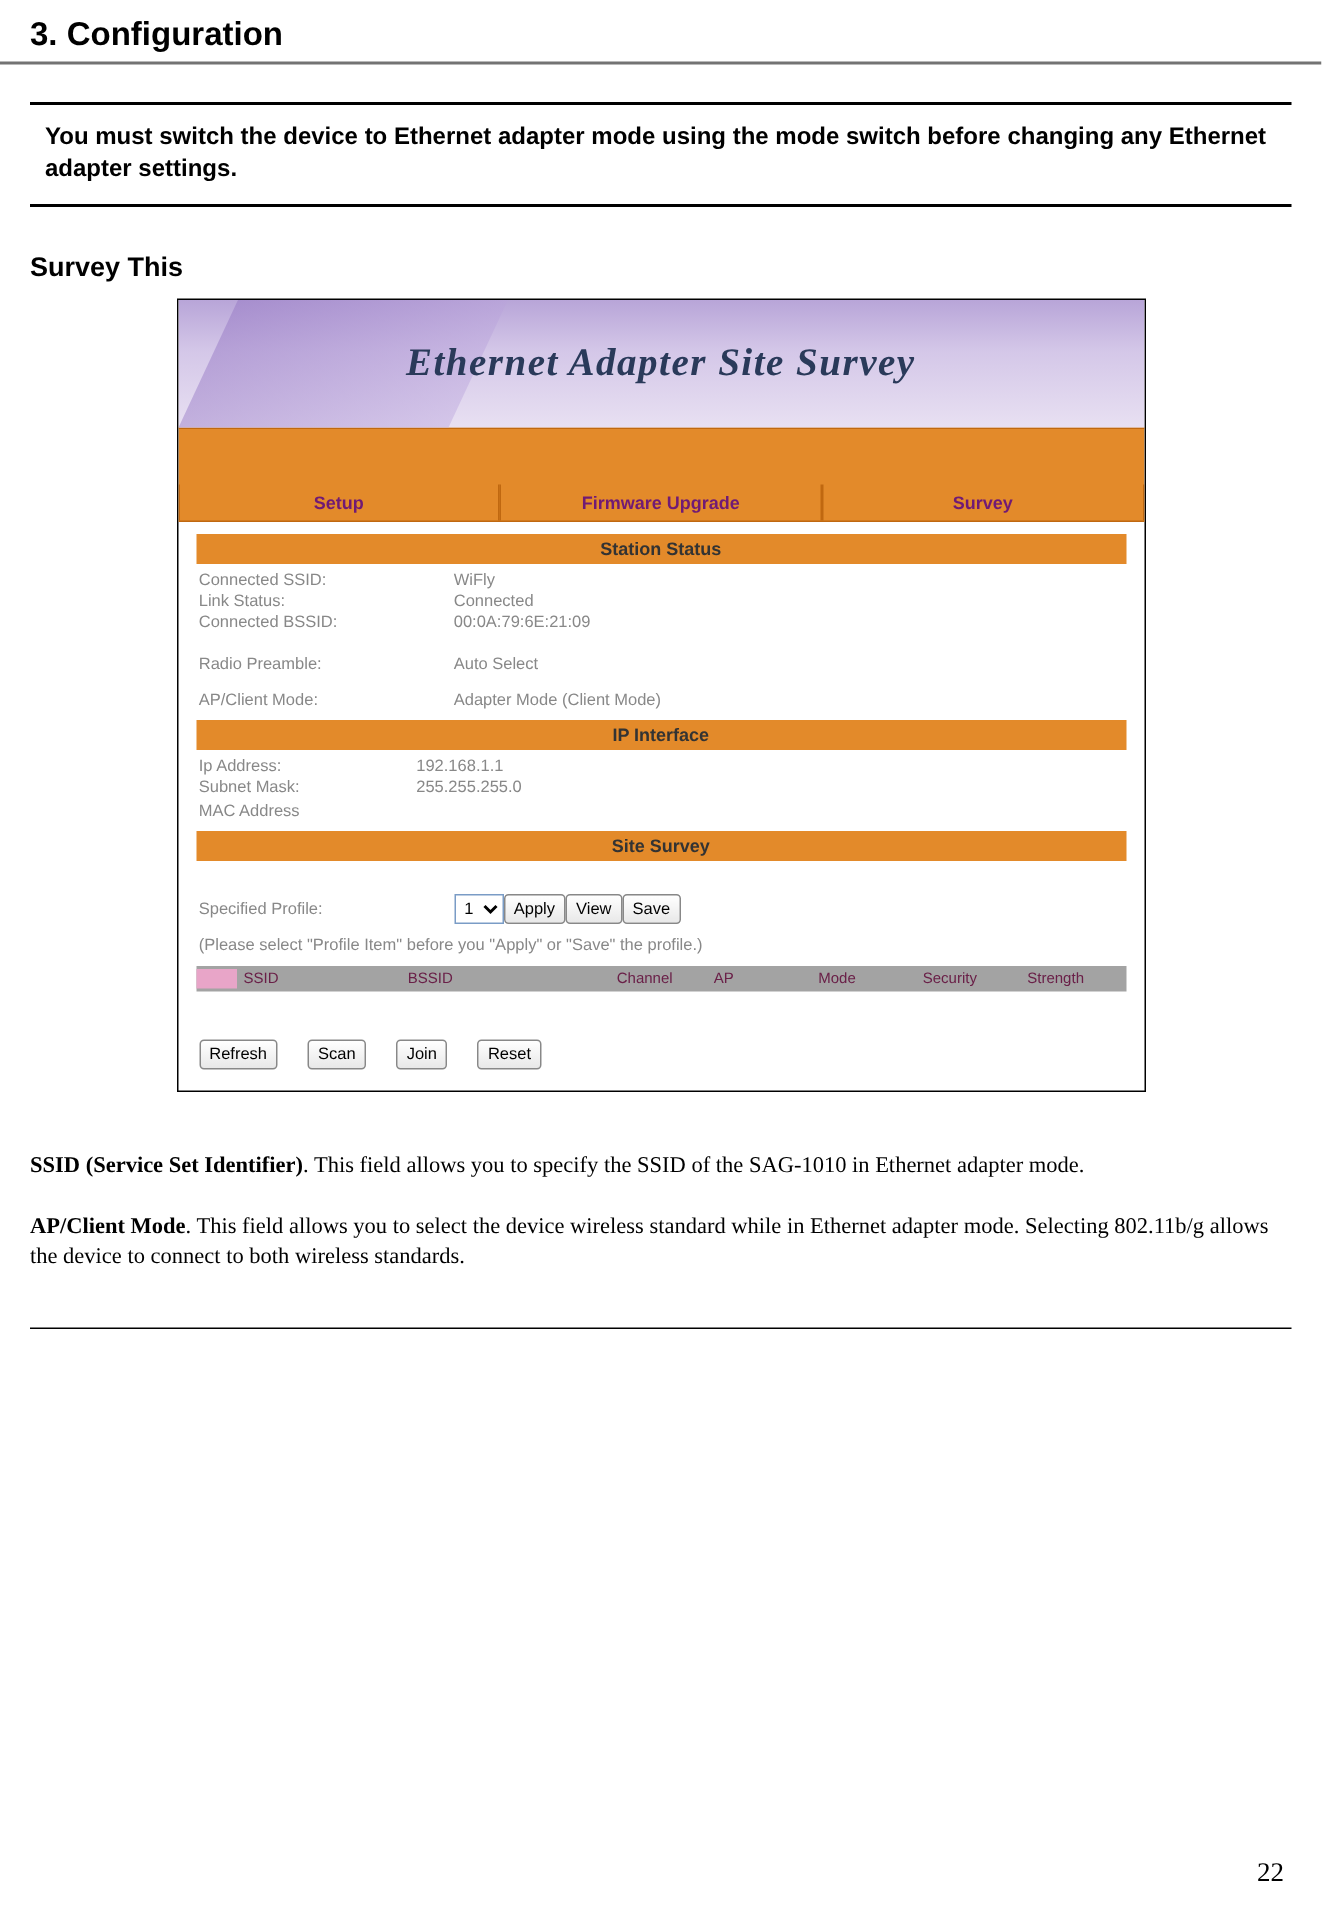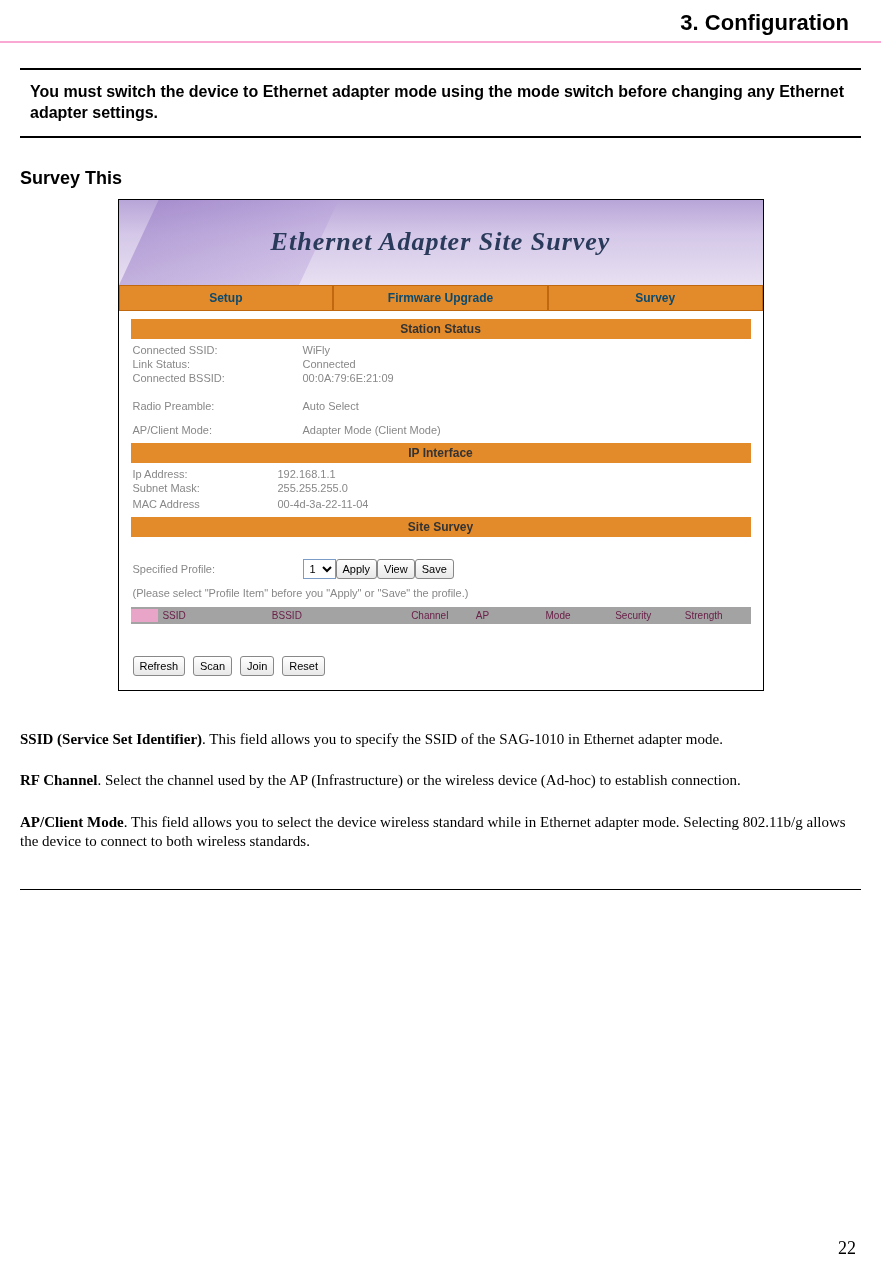--- a/index.html
+++ b/index.html
@@ -6,22 +6,21 @@
     body {
       font-family: Arial, Helvetica, sans-serif;
       background: #fff;
       width: 881px;
       height: 1271px;
       position: relative;
       padding: 0;
     }
     .page-header {
       padding: 10px 32px 5px 20px;
-      border-bottom: 2px solid #f9a8d4;
-      text-align: right;
+      border-bottom: 2px solid #737373;
     }
     .page-header h1 {
       font-size: 22px;
       font-weight: bold;
       font-family: Arial, sans-serif;
     }
     .notice-box {
       margin: 25px 20px 15px 20px;
       border-top: 2px solid #000;
       border-bottom: 2px solid #000;
@@ -95,25 +94,26 @@
     .ss-tabs {
       display: flex;
       background: #e38a2a;
       border-top: 1px solid #c06810;
       border-bottom: 1px solid #c06810;
     }
     .ss-tab {
       flex: 1;
       text-align: center;
       padding: 5px 0;
-      color: #0c4a6e;
+      color: #701a75;
       font-weight: bold;
       font-size: 12px;
       border-left: 1px solid #c06810;
       border-right: 1px solid #c06810;
+      margin-top: 37px;
     }
     .ss-section-hd {
       background: #e38a2a;
       color: #333;
       text-align: center;
       font-weight: bold;
       padding: 3px 0;
       font-size: 12px;
       margin: 4px 6px;
     }
@@ -167,21 +167,21 @@
     .ss-col-ssid { width: 110px; }
     .ss-col-bssid { width: 140px; }
     .ss-col-ch { width: 65px; }
     .ss-col-ap { width: 70px; }
     .ss-col-mode { width: 70px; }
     .ss-col-sec { width: 70px; }
     .ss-col-str { width: 70px; }
     .ss-tbl-empty { height: 28px; }
     .ss-bottom-btns {
       display: flex;
-      gap: 8px;
+      gap: 20px;
       padding: 4px 8px 10px 8px;
     }
     .definitions p {
       font-family: Liberation Serif, serif;
       font-size: 15px;
       line-height: 1.3;
       margin-bottom: 22px;
     }
     .definitions p b { font-weight: bold; }
     .footer-line { border-top: 1px solid #000; margin: 0 20px; }
@@ -249,21 +249,20 @@
         <div class="ss-row tight">
             <div class="ss-label" style="width:145px">Ip Address:</div>
             <div class="ss-value">192.168.1.1</div>
           </div>
         <div class="ss-row tight">
             <div class="ss-label" style="width:145px">Subnet Mask:</div>
             <div class="ss-value">255.255.255.0</div>
           </div>
         <div class="ss-row">
             <div class="ss-label" style="width:145px">MAC Address</div>
-            <div class="ss-value">00-4d-3a-22-11-04</div>
           </div>
 
         <div class="ss-section-hd">Site Survey</div>
         <div class="ss-spacer"></div>
           <div class="ss-spacer"></div>
         <div class="ss-profile-row">
           <div class="ss-label">Specified Profile:</div>
           <select class="ss-select"><option>1</option></select>
           <button class="ss-btn">Apply</button>
           <button class="ss-btn">View</button>
@@ -288,19 +287,18 @@
           <button class="ss-btn">Scan</button>
           <button class="ss-btn">Join</button>
           <button class="ss-btn">Reset</button>
         </div>
       </div>
     </div>
   </div>
 
   <div class="definitions">
     <p><b>SSID (Service Set Identifier)</b><span>. This field allows you to specify the SSID of the SAG-1010 in Ethernet adapter mode.</span></p>
-    <p><b>RF Channel</b><span>. Select the channel used by the AP (Infrastructure) or the wireless device (Ad-hoc) to establish connection.</span></p>
     <p><b>AP/Client Mode</b><span>. This field allows you to select the device wireless standard while in Ethernet adapter mode. Selecting 802.11b/g allows the device to connect to both wireless standards.</span></p>
   </div>
 </div>
 
 <div class="footer-line"></div>
 <div class="page-number">22</div>
 
 </body></html>

